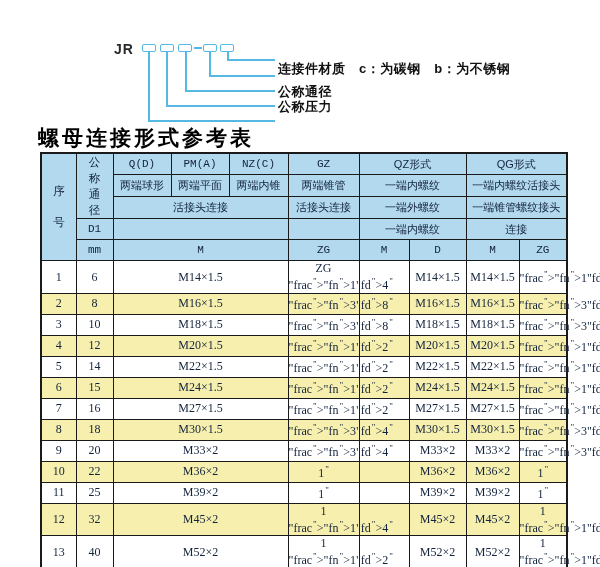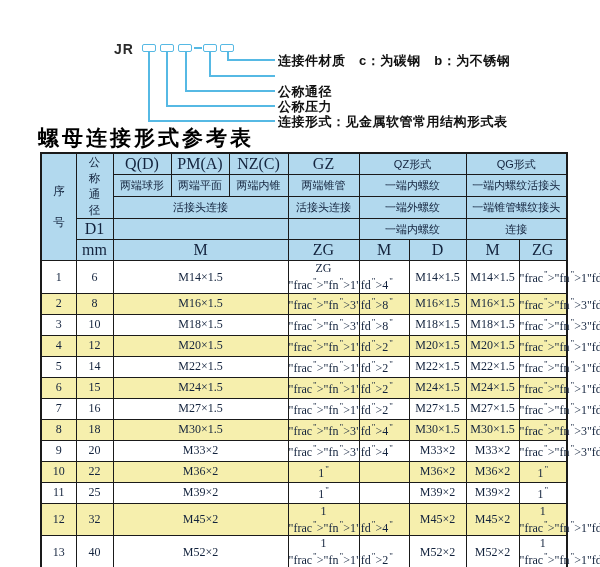--- a/index.html
+++ b/index.html
@@ -59,21 +59,21 @@
     border:1px solid #1a1a1a;
     text-align:center; vertical-align:middle;
     padding:0; height:21px;
     font-weight:normal;
   }
   table.ref thead th {
     background:#b2d9ee;
     font-size:11px; color:#13233d;
   }
   table.ref thead th.latin {
-    font-family:Liberation Serif, serif; font-size:16px;
+    font-family:Liberation Mono, monospace; font-size:11px;
   }
   .vtext {
     display:inline-block; width:1.05em;
     word-break:break-all; line-height:1.4;
     font-size:11.5px;
   }
   .vtext.loose { line-height:2.7;text-align:right; }
   table.ref tbody td {
     background:#ffffff;
     font-family:"Liberation Serif", serif;
@@ -102,24 +102,23 @@
     <div class="vline" style="left:185px;top:52px;height:39px"></div>
     <div class="vline" style="left:166px;top:52px;height:54px"></div>
     <div class="vline" style="left:148px;top:52px;height:69px"></div>
 
     <div class="hline" style="left:227px;top:59px;width:48px"></div>
     <div class="hline" style="left:209px;top:75px;width:66px"></div>
     <div class="hline" style="left:185px;top:90px;width:90px"></div>
     <div class="hline" style="left:166px;top:105px;width:109px"></div>
     <div class="hline" style="left:148px;top:120px;width:127px"></div>
 
-    <div class="dg-label" style="top:52px">连接件材质　c：为碳钢　b：为不锈钢</div>
+    <div class="dg-label" style="top:60px">连接件材质　c：为碳钢　b：为不锈钢</div>
     <div class="dg-label" style="top:83px">公称通径</div>
     <div class="dg-label" style="top:98px">公称压力</div>
-    <div class="dg-label" style="top:113px">连接形式：见金属软管常用结构形式表</div>
   </div>
 
   <div class="table-title">螺母连接形式参考表</div>
 
   <table class="ref">
     <colgroup>
       <col style="width:35px">
         <col style="width:37px">
       <col style="width:58px">
         <col style="width:58px">

